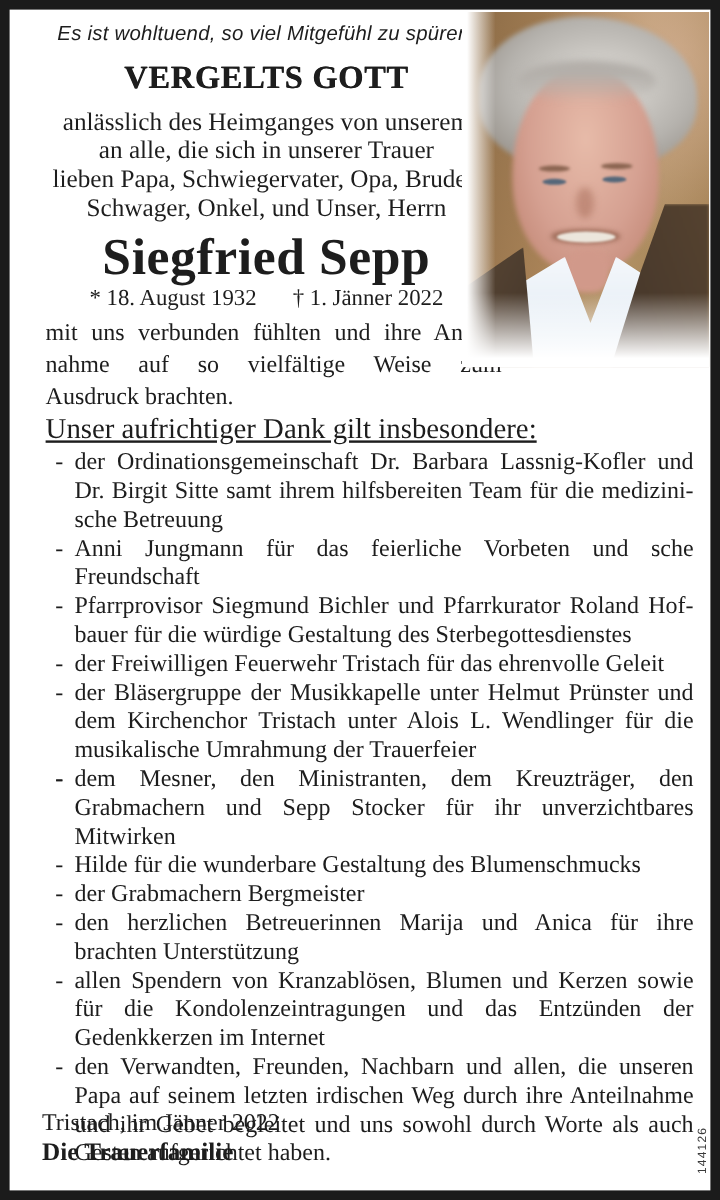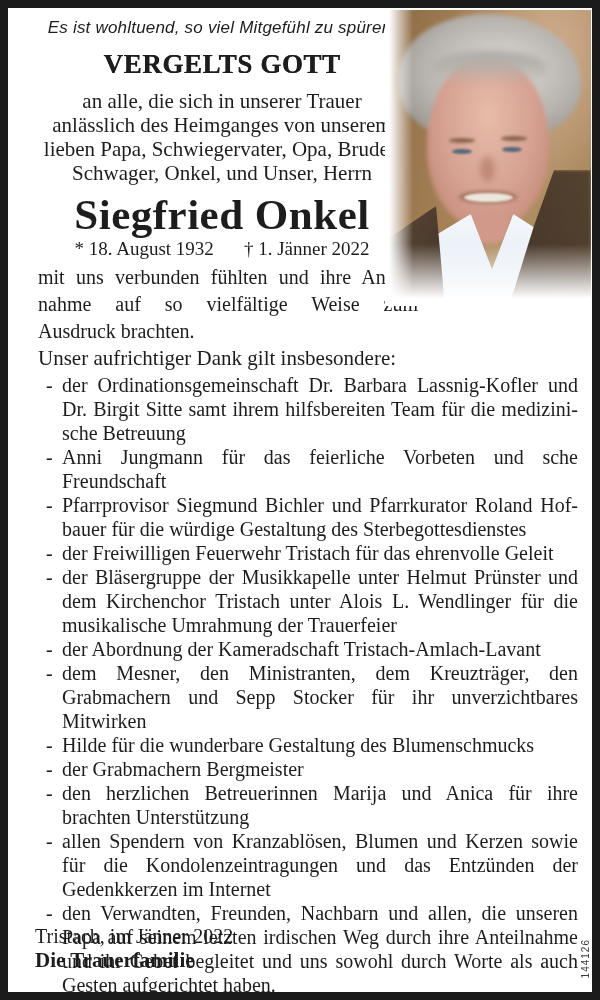--- a/index.html
+++ b/index.html
@@ -36,21 +36,21 @@
     font-weight:700;
     font-size:43px;line-height:46px;
     letter-spacing:0.5px;
   }
   .dates{font-weight:400;font-size:19px;line-height:22px;}
   .dates .birth{margin-right:30px;}
   
   .paragraph{margin:4px 0 0 30px;width:380px;font-size:20px;line-height:27px;}
   .para-line{text-align:justify;}
   .paragraph div.para-line:not(:last-of-type){text-align-last:justify;}
-  .dank{margin:0 0 0 30px;font-size:21px;line-height:26px;}
+  .dank{margin:0 0 0 30px;font-size:24px;line-height:26px;text-decoration:underline;}
   
   .thanks-list{margin:2px 14px 0 36px;font-size:20px;line-height:24px;}
   .thanks-item{
     position:relative;
     padding-left:18px;
     text-align:justify;
     hyphens:manual;
     -webkit-hyphens:manual;
   }
   .thanks-item .dash{position:absolute;left:2px;top:0;}
@@ -128,26 +128,26 @@
     <div class="ph-jacket-l"></div>
     <div class="ph-jacket-r"></div>
     <div class="ph-fade-l"></div>
     <div class="ph-fade-b"></div>
   </div>
 
   <div class="left-col">
     <div class="motto">Es ist wohltuend, so viel Mitgefühl zu spüren.</div>
     <div class="heading">VERGELTS GOTT</div>
     <div class="intro">
-      <div class="intro-line">an alle, die sich in unserer Trauer</div>
-        <div class="intro-line">anlässlich des Heimganges von unserem</div>
+      <div class="intro-line">anlässlich des Heimganges von unserem</div>
+        <div class="intro-line">an alle, die sich in unserer Trauer</div>
         <div class="intro-line">lieben Papa, Schwiegervater, Opa, Bruder,</div>
         <div class="intro-line">Schwager, Onkel, und Unser, Herrn</div>
     </div>
-    <div class="deceased-name">Siegfried Onkel</div>
+    <div class="deceased-name">Siegfried Sepp</div>
     <div class="dates">
       <span class="birth">* 18. August 1932</span><span class="death">† 1. Jänner 2022</span>
     </div>
   </div>
 
   <div class="paragraph">
     <div class="para-line">mit uns verbunden fühlten und ihre Anteil-</div>
       <div class="para-line">nahme auf so vielfältige Weise zum</div>
       <div class="para-line">Ausdruck brachten.</div>
   </div>
@@ -163,21 +163,21 @@
       <div class="thanks-item">
         <span class="dash">-</span><span class="thanks-text">Pfarrprovisor Siegmund Bichler und Pfarrkurator Roland Hof­bauer für die würdige Gestaltung des Sterbegottesdienstes</span>
       </div>
       <div class="thanks-item">
         <span class="dash">-</span><span class="thanks-text">der Freiwilligen Feuerwehr Tristach für das ehrenvolle Geleit</span>
       </div>
       <div class="thanks-item">
         <span class="dash">-</span><span class="thanks-text">der Bläsergruppe der Musikkapelle unter Helmut Prünster und dem Kirchenchor Tristach unter Alois L. Wendlinger für die musi­kalische Umrahmung der Trauerfeier</span>
       </div>
       <div class="thanks-item">
-        <span class="dash">-</span><span class="thanks-text">der Abordnung der Kameradschaft Tristach-Amlach-Lavant</span>
+        <span class="dash">-</span>
       </div>
       <div class="thanks-item">
         <span class="dash">-</span><span class="thanks-text">dem Mesner, den Ministranten, dem Kreuzträger, den Grabmachern und Sepp Stocker für ihr unverzichtbares Mitwirken</span>
       </div>
       <div class="thanks-item">
         <span class="dash">-</span><span class="thanks-text">Hilde für die wunderbare Gestaltung des Blumenschmucks</span>
       </div>
       <div class="thanks-item">
         <span class="dash">-</span><span class="thanks-text">der Grabmachern Bergmeister</span>
       </div>

